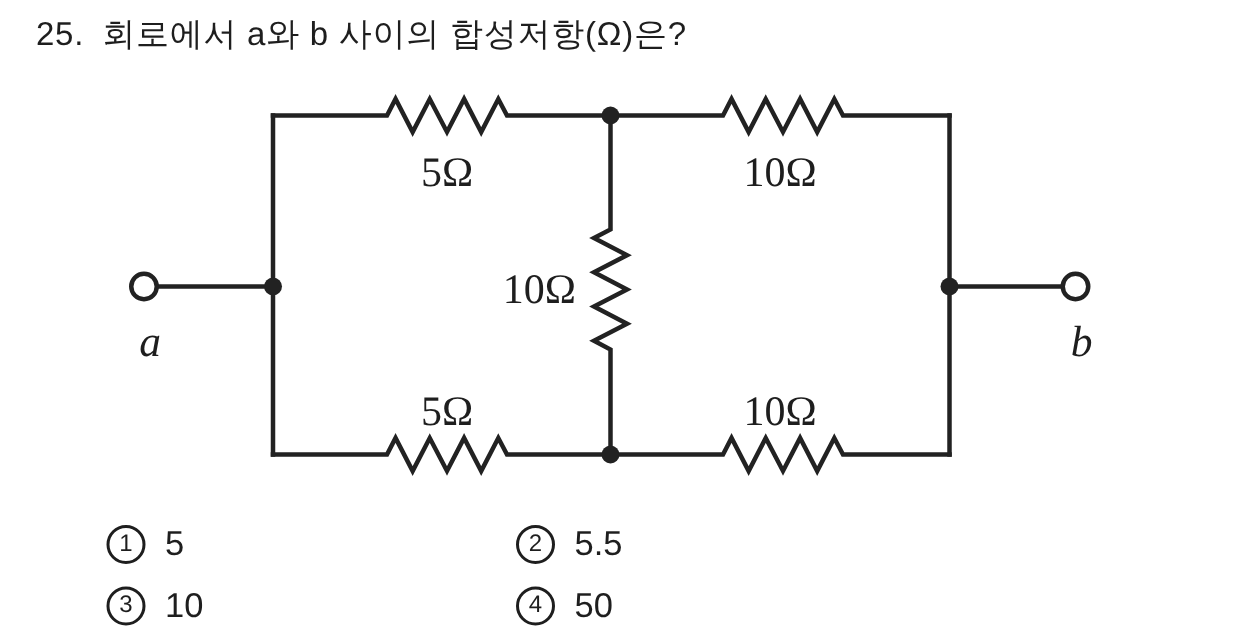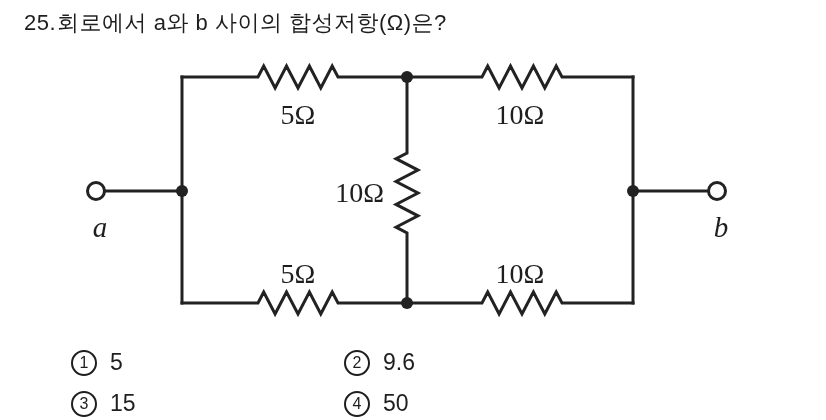--- a/index.html
+++ b/index.html
@@ -16,21 +16,21 @@
     background: #ffffff;
   }
   .question-title {
     position: absolute;
     left: 24px; top: 8px;
     font-size: 22px;
     letter-spacing: 0.5px;
     white-space: nowrap;
     color: #1e1e1e;
   }
-  .question-title .qnum { margin-right: 1px; }
+  .question-title .qnum { margin-right: 12px; }
   .circuit-svg {
     position: absolute;
     left: 55px; top: 50px;
   }
   .circuit-svg path, .circuit-svg line {
     stroke: #222222;
     stroke-width: 3;
     fill: none;
     stroke-linecap: square;
     stroke-linejoin: miter;
@@ -114,24 +114,24 @@
     <text class="terminal-label" x="100" y="237" text-anchor="middle">a</text>
     <text class="terminal-label" x="721" y="237" text-anchor="middle">b</text>
   </svg>
 
   <div class="option option-1">
     <span class="marker">1</span>
     <span class="value">5</span>
   </div>
   <div class="option option-2">
     <span class="marker">2</span>
-    <span class="value">9.6</span>
+    <span class="value">5.5</span>
   </div>
   <div class="option option-3">
     <span class="marker">3</span>
-    <span class="value">15</span>
+    <span class="value">10</span>
   </div>
   <div class="option option-4">
     <span class="marker">4</span>
     <span class="value">50</span>
   </div>
 
 </div>
 
 </body></html>

